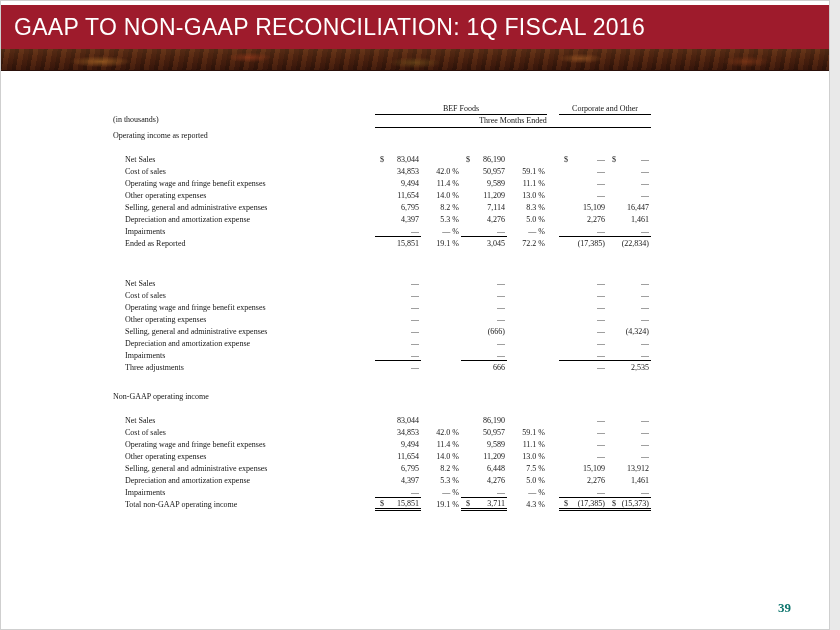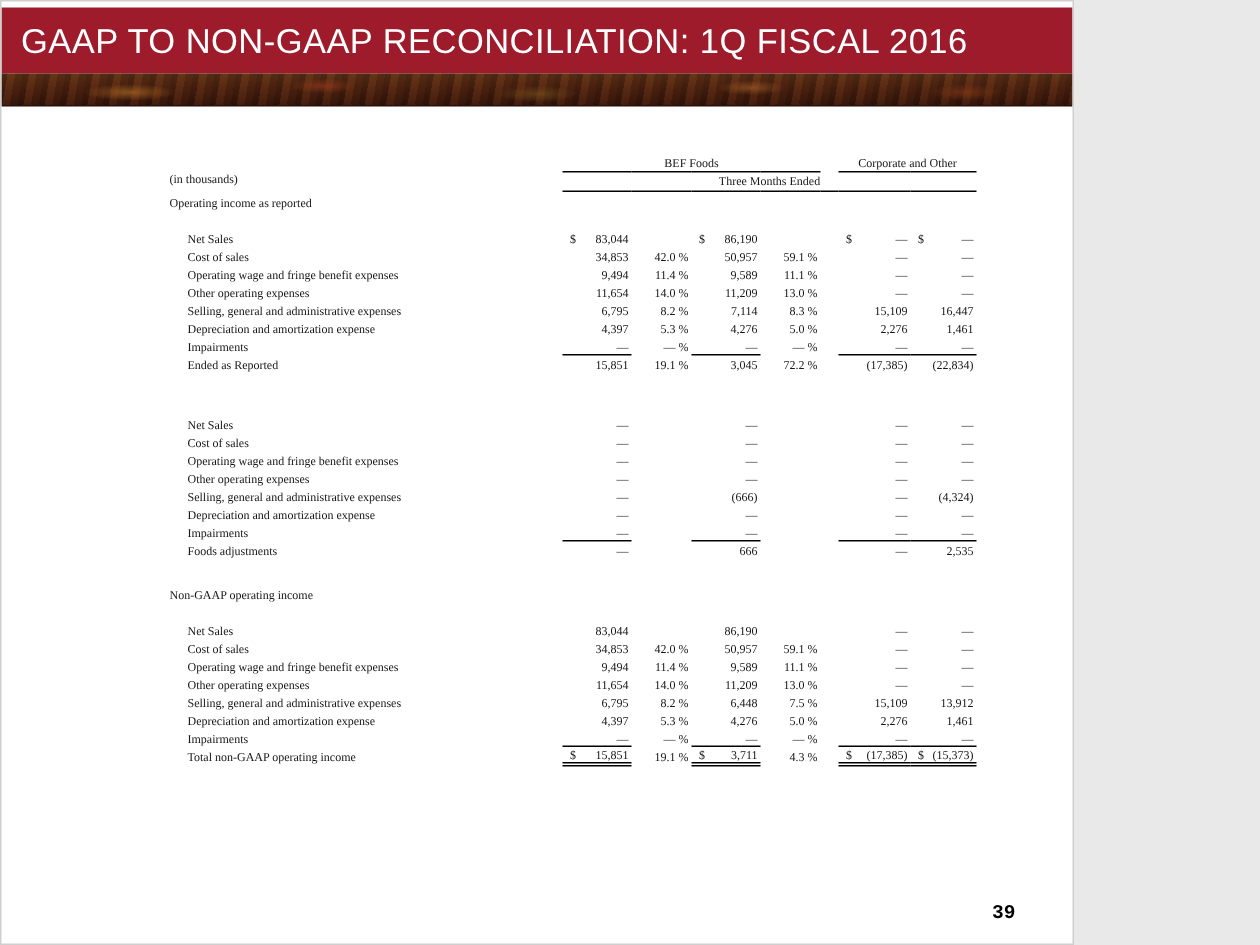--- a/index.html
+++ b/index.html
@@ -1,19 +1,19 @@
 <!DOCTYPE html>
 <html><head>
 <meta charset="utf-8">
 <style>
   * { margin:0; padding:0; box-sizing:border-box; }
   html,body { background:#e9e9e9; }
   body { width:840px; height:630px; font-family:"Liberation Serif", serif; }
   .slide {
-    width:716px; height:630px; position:relative; background:#ffffff;
+    width:830px; height:630px; position:relative; background:#ffffff;
     border:1px solid #cfcfcf; overflow:hidden;padding-left:12px;
   }
   .title-bar {
     position:absolute; top:4px; left:0; right:0; height:44px;
     background:#9e1b2c;
     display:flex; align-items:center; padding-left:13px;
     font-family:"Liberation Sans", sans-serif;
     font-size:23px; color:#ffffff; letter-spacing:0.3px;
   }
   .photo-strip {
@@ -44,22 +44,22 @@
   tbody tr.spacer-lg { height:16px; }
   td.section-title { text-align:left; }
   td.row-label { text-align:left; padding-left:12px; }
   td.num { text-align:right; padding-right:2px; padding-left:5px; }
   td.num .ds { float:left; }
   td.rule-below { border-bottom:1px solid #000; }
   td.dbl-under  { border-bottom:3px double #000; }
   td.gapcol, th.gapcol { border:none; }
   .page-number {
     position:absolute; right:38px; bottom:13px;
-    font-family:Liberation Mono, monospace; font-weight:bold;
-    font-size:13px; color:#000000;
+    font-family:Liberation Serif, serif; font-weight:bold;
+    font-size:13px; color:#0f766e;
   }
 </style>
 </head>
 <body>
 
 <div class="slide">
 
   <div class="title-bar">
     <span>GAAP TO NON-GAAP RECONCILIATION: 1Q FISCAL 2016</span>
   </div>
@@ -247,21 +247,21 @@
             <td class="row-label">Impairments</td>
             <td class="num rule-below"><span class="ds"></span><span class="v">—</span></td>
             <td class="num"><span class="ds"></span><span class="v"></span></td>
             <td class="num rule-below"><span class="ds"></span><span class="v">—</span></td>
             <td class="num"><span class="ds"></span><span class="v"></span></td>
             <td class="gapcol"></td>
             <td class="num rule-below"><span class="ds"></span><span class="v">—</span></td>
             <td class="num rule-below"><span class="ds"></span><span class="v">—</span></td>
           </tr>
           <tr>
-            <td class="row-label">Foods adjustments</td>
+            <td class="row-label">Three adjustments</td>
             <td class="num"><span class="ds"></span><span class="v">—</span></td>
             <td class="num"><span class="ds"></span><span class="v"></span></td>
             <td class="num"><span class="ds"></span><span class="v">666</span></td>
             <td class="num"><span class="ds"></span><span class="v"></span></td>
             <td class="gapcol"></td>
             <td class="num"><span class="ds"></span><span class="v">—</span></td>
             <td class="num"><span class="ds"></span><span class="v">2,535</span></td>
           </tr>
           <tr class="spacer-lg">
             <td colspan="8"></td>

